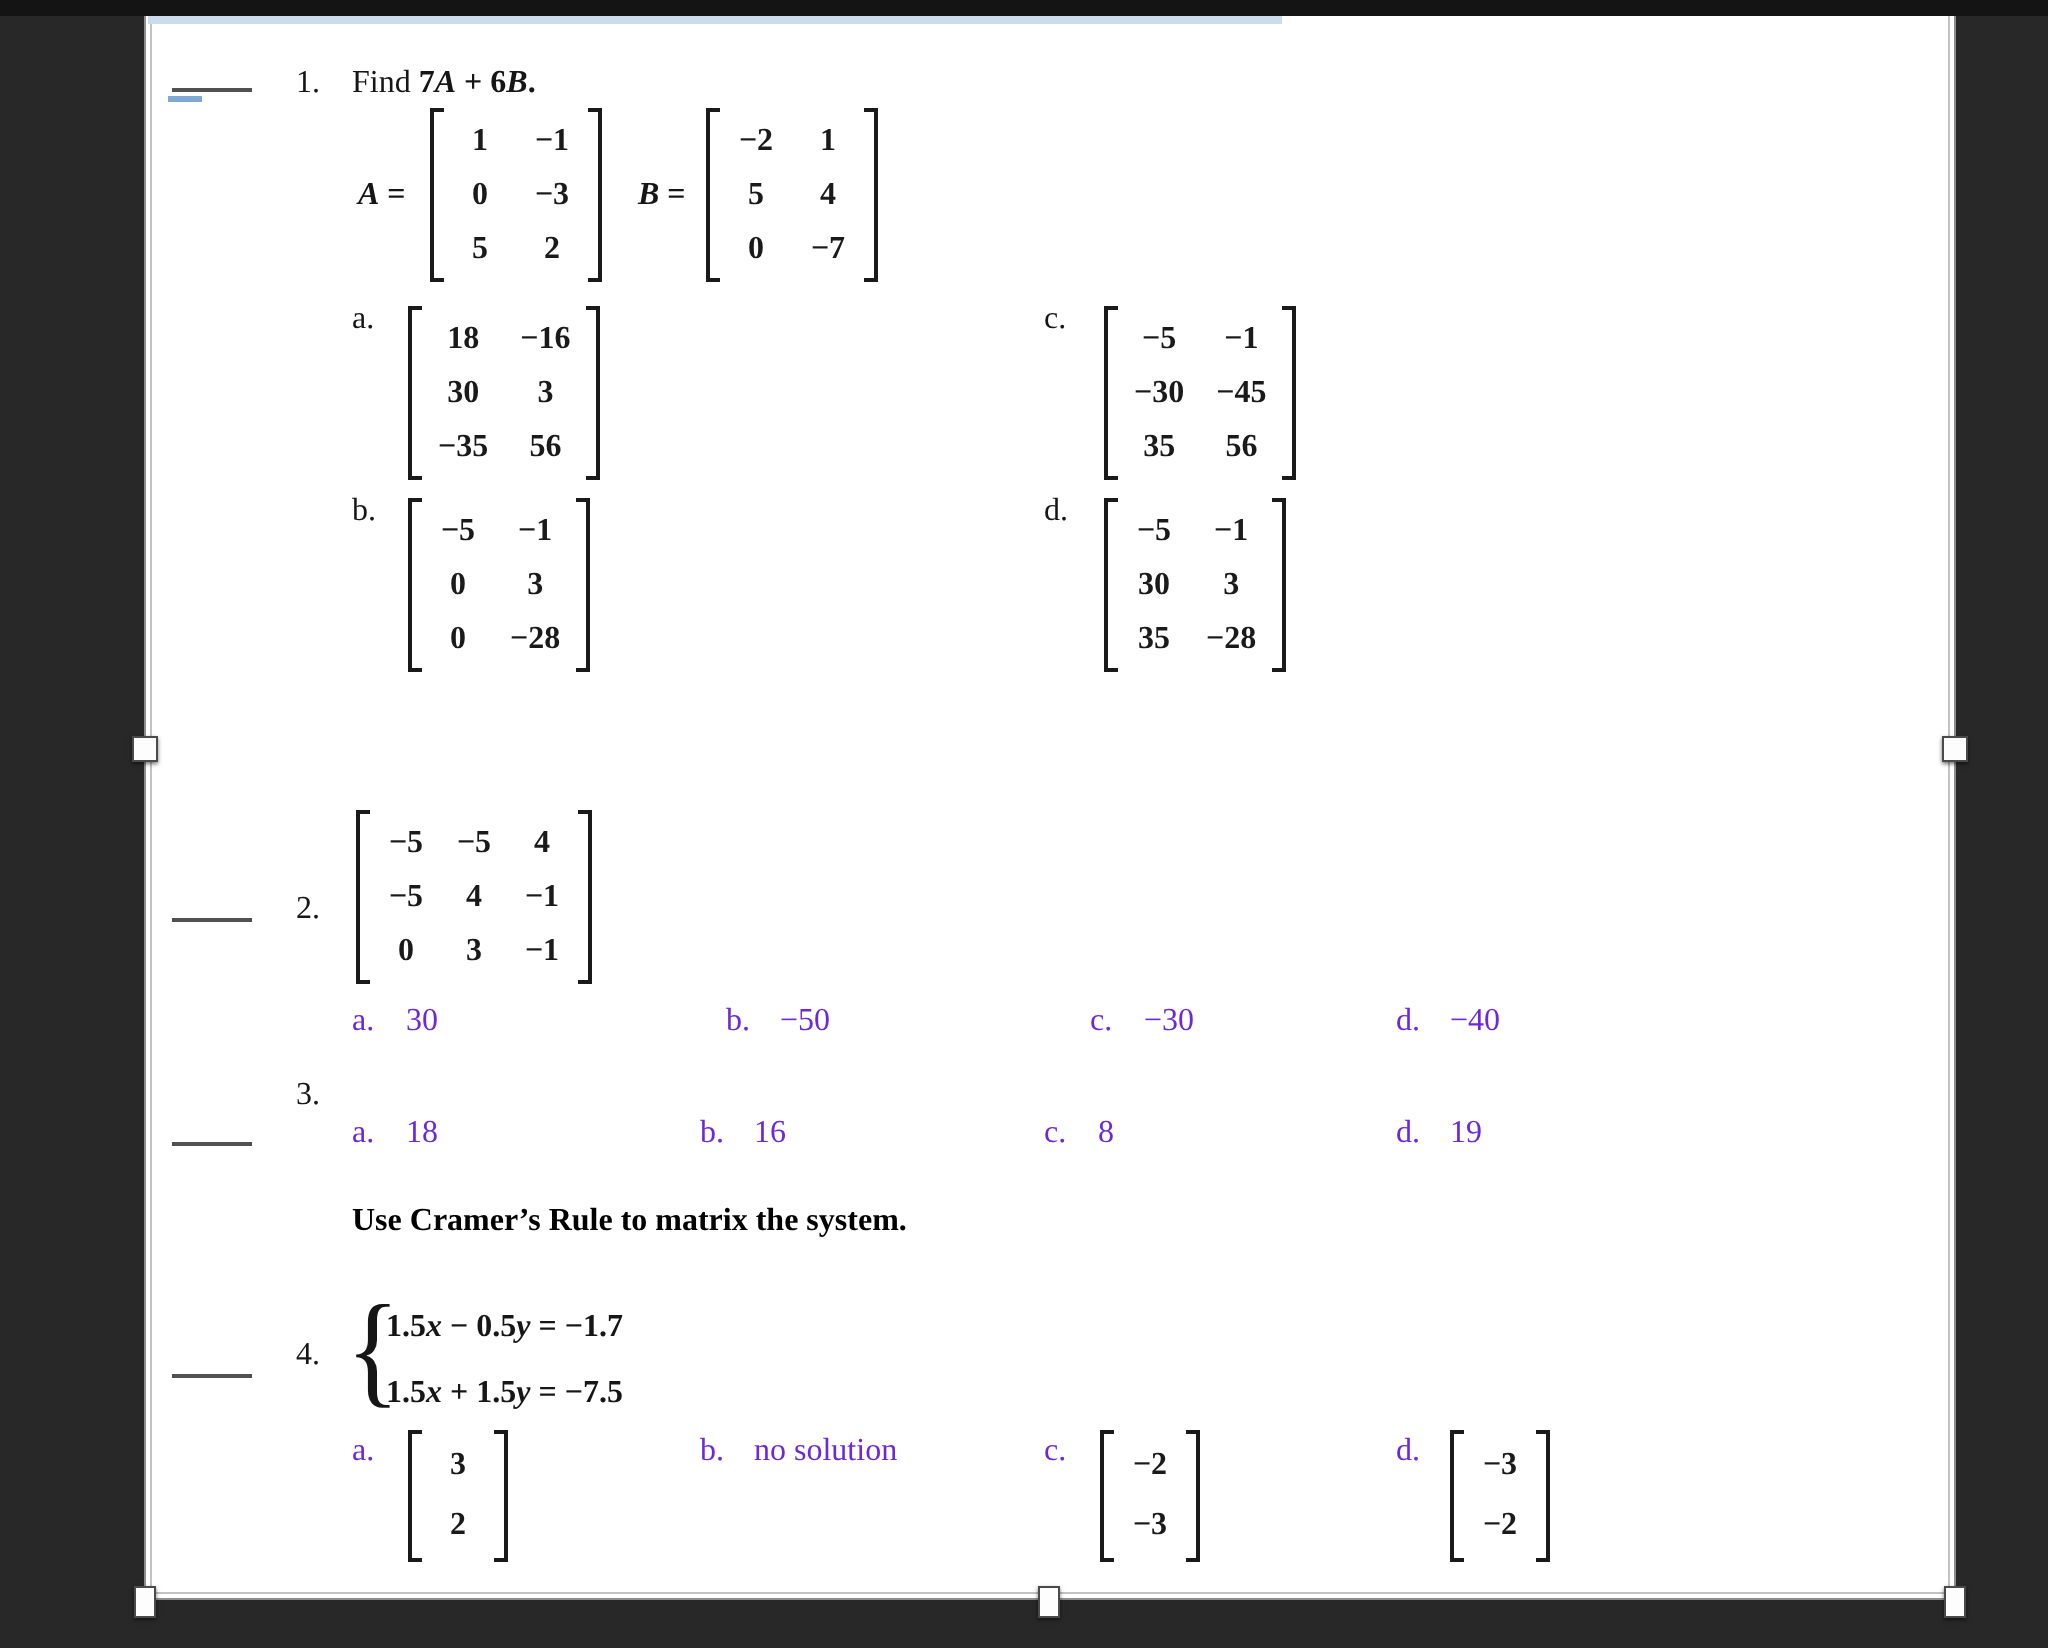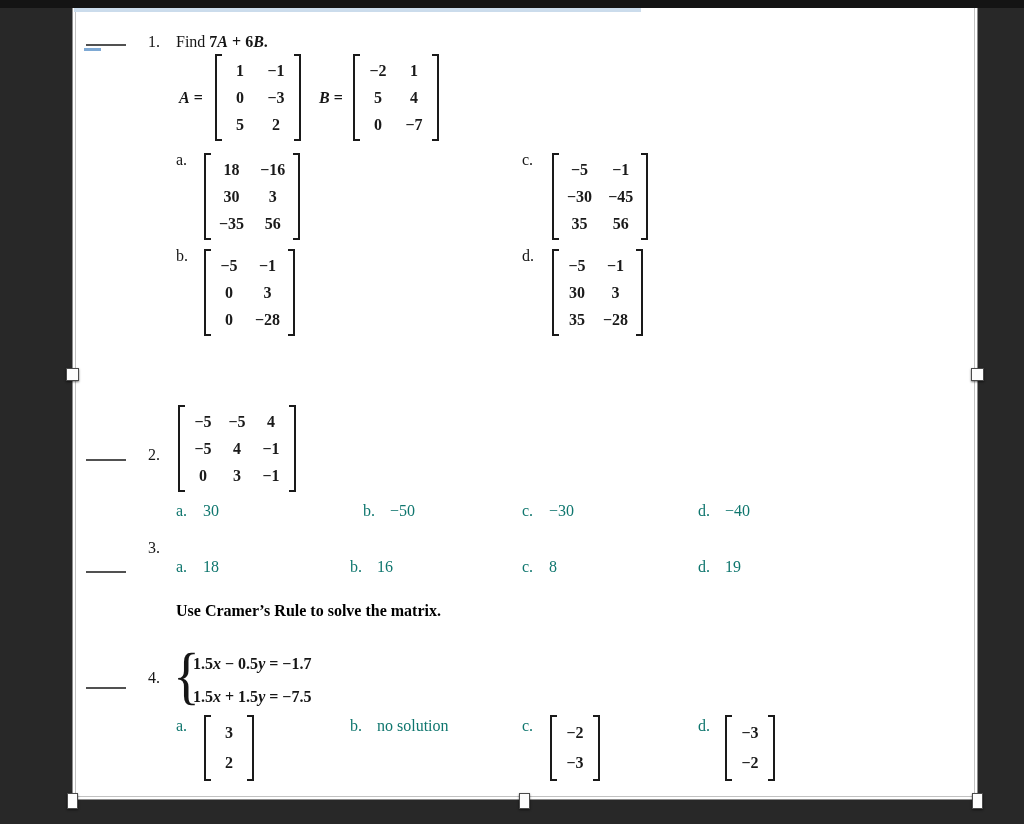--- a/index.html
+++ b/index.html
@@ -32,21 +32,21 @@
   .brk { width:7px; }
   .brk.l { border:2px solid #1a1a1a; border-right:none; }
   .brk.r { border:2px solid #1a1a1a; border-left:none; }
   .grid { display:grid; align-content:center; column-gap:16px; padding:3px 8px; }
   .grid span { text-align:center; line-height:27px; min-width:20px; white-space:nowrap; }
   .c2 { grid-template-columns:auto auto; }
   .c3 { grid-template-columns:auto auto auto; column-gap:14px; }
   .c1 { grid-template-columns:auto; }
   .vec span { line-height:30px; }
 
-  .choice { position:absolute; font-size:16px; color:#0f766e; white-space:nowrap; }
+  .choice { position:absolute; font-size:16px; color:#6d28d9; white-space:nowrap; }
   .choice .lbl { display:inline-block; min-width:27px; }
 
   .brace { position:absolute; font-size:56px; line-height:56px; font-weight:400;
            color:#161616; transform:scaleY(1.12); transform-origin:top left; }
 
   .handle { position:absolute; background:#fdfdfd; border:1px solid #4a4a4a;
             box-shadow:0 1px 2px rgba(0,0,0,0.55); }
   .h-side { width:13px; height:13px; }
   .h-bot  { width:11px; height:16px; }
 </style>
@@ -161,32 +161,32 @@
         <span>−1</span>
       <span>0</span>
         <span>3</span>
         <span>−1</span>
     </div>
     <div class="brk r"></div>
   </div>
 
   <span class="choice" style="left:103px;top:494px"><span class="lbl">a.</span><span>30</span></span>
   <span class="choice" style="left:290px;top:494px"><span class="lbl">b.</span><span>−50</span></span>
-  <span class="choice" style="left:449px;top:494px"><span class="lbl">c.</span><span>−30</span></span>
+  <span class="choice" style="left:472px;top:494px"><span class="lbl">c.</span><span>−30</span></span>
   <span class="choice" style="left:625px;top:494px"><span class="lbl">d.</span><span>−40</span></span>
 
   <div class="blank" style="left:13px;top:563px"></div>
   <span class="txt abs" style="left:75px;top:530px">3.</span>
 
   <span class="choice" style="left:103px;top:550px"><span class="lbl">a.</span><span>18</span></span>
   <span class="choice" style="left:277px;top:550px"><span class="lbl">b.</span><span>16</span></span>
   <span class="choice" style="left:449px;top:550px"><span class="lbl">c.</span><span>8</span></span>
   <span class="choice" style="left:625px;top:550px"><span class="lbl">d.</span><span>19</span></span>
 
-  <span class="txt abs head" style="left:103px;top:593px">Use Cramer’s Rule to solve the matrix.</span>
+  <span class="txt abs head" style="left:103px;top:593px">Use Cramer’s Rule to matrix the system.</span>
 
   <div class="blank" style="left:13px;top:679px"></div>
   <span class="txt abs" style="left:75px;top:660px">4.</span>
   <span class="brace" style="left:100px;top:636px">{</span>
   <span class="txt abs math" style="left:120px;top:646px"><span>1.5</span><i>x</i><span> − 0.5</span><i>y</i><span> = −1.7</span></span>
   <span class="txt abs math" style="left:120px;top:679px"><span>1.5</span><i>x</i><span> + 1.5</span><i>y</i><span> = −7.5</span></span>
 
   <span class="choice" style="left:103px;top:709px">a.</span>
   <div class="mtx" style="left:131px;top:707px">
     <div class="brk l"></div>

